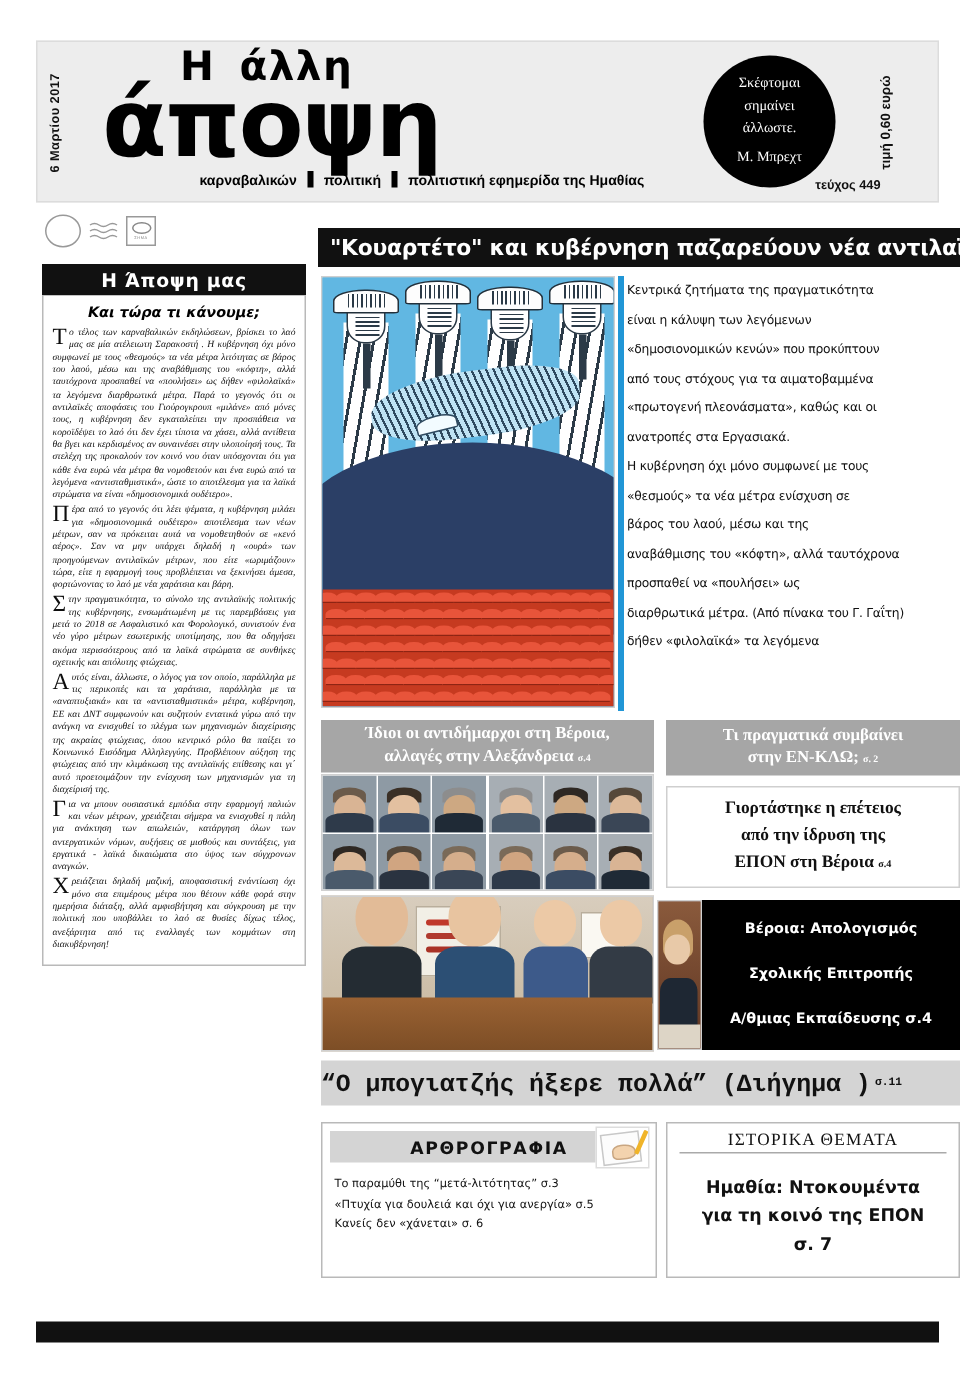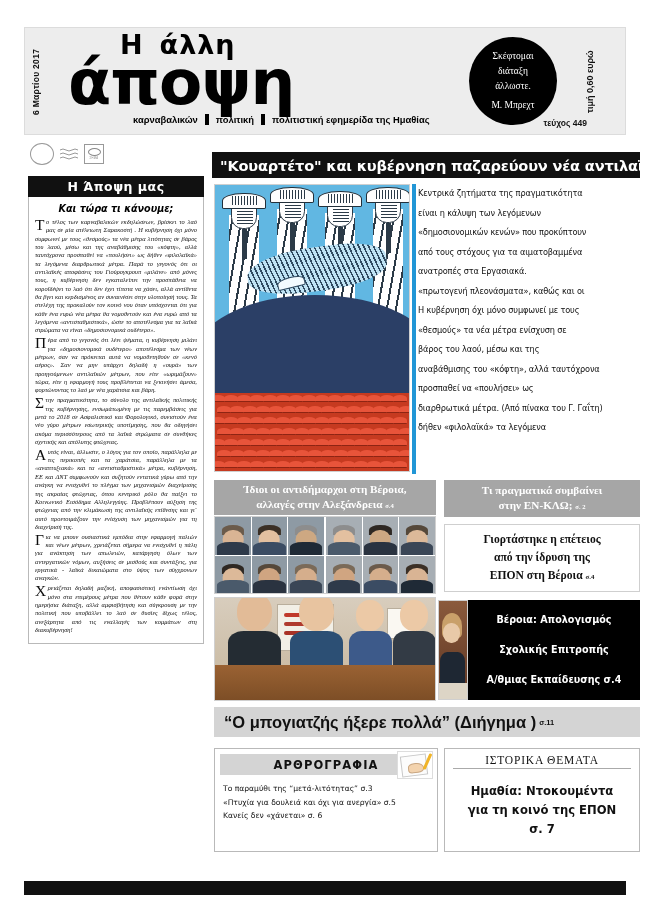--- a/index.html
+++ b/index.html
@@ -269,23 +269,23 @@
   .sp-bg{ position:absolute; inset:0; background:linear-gradient(180deg,#8a5a3c 0%,#5e3522 100%); }
   .sp-head{ position:absolute; left:14%; top:22%; width:62%; aspect-ratio:1/1.15; background:#e8c9a8; border-radius:46%; }
   .sp-hair{ position:absolute; left:10%; top:12%; width:72%; height:26%; background:#c9a06a; border-radius:50% 50% 20% 20%; }
   .sp-body{ position:absolute; left:2%; bottom:14%; width:92%; height:34%; background:#1e2733; border-radius:28% 28% 0 0; }
   .sp-table{ position:absolute; left:0; bottom:0; width:100%; height:16%; background:#ddd5c6; }
 
   
   .story-bar {
     position:absolute; left:214px; top:707px; width:426px; height:30px;
     background:#d4d4d4;
-    font-family:Liberation Sans, sans-serif; font-weight:bold;
+    font-family:Liberation Mono, monospace; font-weight:bold;
     font-size:16.5px; color:#111;
-    display:flex; align-items:center; padding-left:10px;
+    display:flex; align-items:center; 
     white-space:nowrap;
   }
   .story-bar .pg{ font-size:7.5px; margin-left:3px; }
 
   
   .arth-box {
     position:absolute; left:214px; top:748px; width:224px; height:104px;
     border:1px solid #b9b9b9; background:#fff; padding:0;
   }
   .arth-head {
@@ -348,21 +348,21 @@
     <div class="tagline">
       <span>καρναβαλικών</span>
       <span class="tag-sep"></span>
       <span>πολιτική</span>
       <span class="tag-sep"></span>
       <span>πολιτιστική εφημερίδα της Ημαθίας</span>
     </div>
 
     <div class="quote-badge">
       <span>Σκέφτομαι</span>
-      <span>διάταξη</span>
+      <span>σημαίνει</span>
       <span>άλλωστε.</span>
       <span style="margin-top:4px">Μ. Μπρεχτ</span>
     </div>
 
     <div class="price-vert">τιμή 0,60 ευρώ</div>
     <div class="issue-no">τεύχος 449</div>
   </div>
 
   <div class="minilogos">
     <div class="ml-circle"></div>
@@ -538,22 +538,22 @@
       </div>
   </div>
 
   <div class="lead-col">
     <div class="lead-bar"></div>
     <div id="lead-lines">
         <div class="lead-p">Κεντρικά ζητήματα της πραγματικότητα</div>
         <div class="lead-p">είναι η κάλυψη των λεγόμενων</div>
         <div class="lead-p">«δημοσιονομικών κενών» που προκύπτουν</div>
         <div class="lead-p">από τους στόχους για τα αιματοβαμμένα</div>
+        <div class="lead-p">«πρωτογενή πλεονάσματα», καθώς και οι</div>
         <div class="lead-p">ανατροπές στα Εργασιακά.</div>
-        <div class="lead-p">«πρωτογενή πλεονάσματα», καθώς και οι</div>
         <div class="lead-p">Η κυβέρνηση όχι μόνο συμφωνεί με τους</div>
         <div class="lead-p">«θεσμούς» τα νέα μέτρα ενίσχυση σε</div>
         <div class="lead-p">βάρος του λαού, μέσω και της</div>
         <div class="lead-p">αναβάθμισης του «κόφτη», αλλά ταυτόχρονα</div>
         <div class="lead-p">προσπαθεί να «πουλήσει» ως</div>
         <div class="lead-p">διαρθρωτικά μέτρα. (Από πίνακα του Γ. Γαΐτη)</div>
         <div class="lead-p">δήθεν «φιλολαϊκά» τα λεγόμενα</div>
       </div>
   </div>
 

